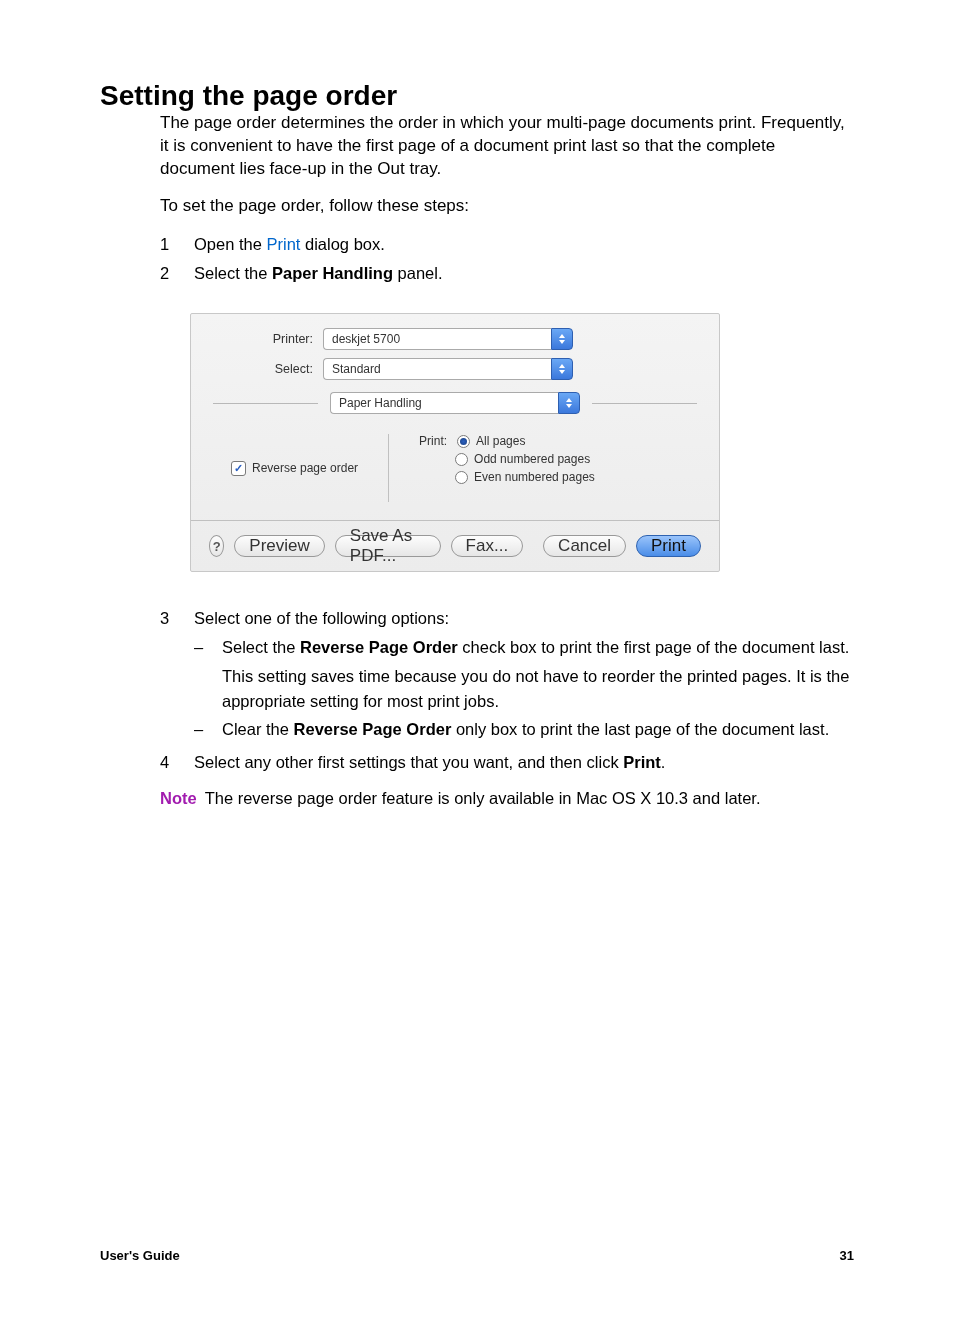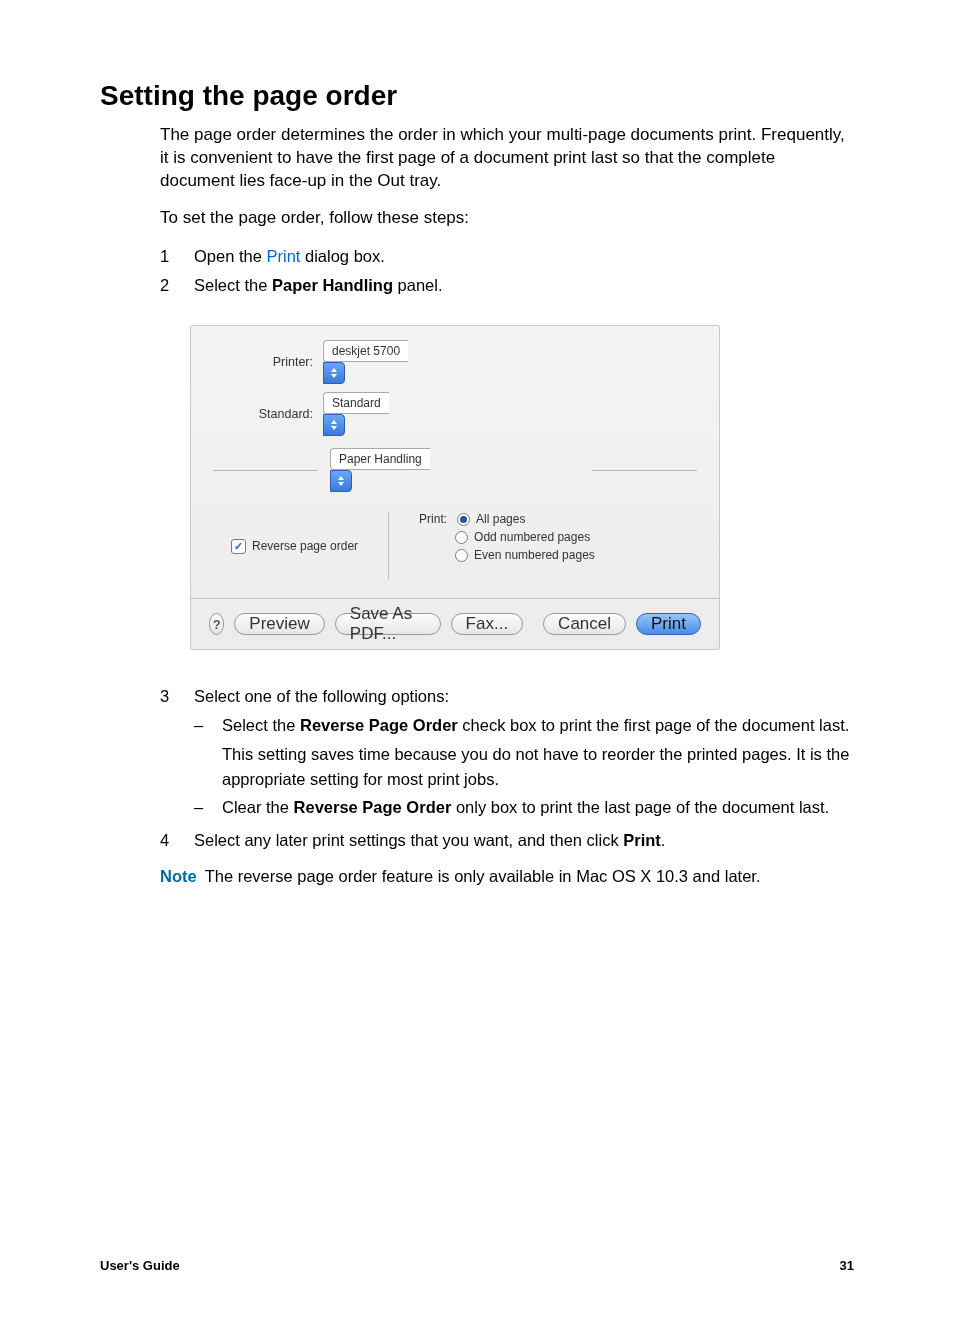--- a/index.html
+++ b/index.html
@@ -12,21 +12,20 @@
       height: 1321px;
       background: #ffffff;
       font-family: Arial, Helvetica, sans-serif;
       color: #000;
       position: relative;
       padding: 80px 100px 60px 100px;
     }
     .title {
       font-size: 28px;
       font-weight: bold;
-      margin-bottom: 12px;
     }
     .content {
       padding-left: 60px;
     }
     .para {
       font-size: 17px;
       line-height: 1.35;
       margin-bottom: 14px;
     }
     ol.steps {
@@ -64,26 +63,26 @@
     }
     .sub-body-extra {
       margin-top: 4px;
     }
     .note {
       font-size: 16.5px;
       margin-top: 14px;
     }
     .note-label {
       font-weight: bold;
-      color: #0369a1;
+      color: #a21caf;
       margin-right: 8px;
     }
     .footer {
       position: absolute;
-      bottom: 48px;
+      bottom: 58px;
       left: 100px;
       right: 100px;
       display: flex;
       justify-content: space-between;
       font-size: 13px;
       font-weight: bold;
     }
 
     
     .dialog-wrap {
@@ -106,23 +105,22 @@
       padding: 0 22px;
     }
     .dlg-label {
       width: 110px;
       text-align: right;
       padding-right: 10px;
       font-size: 12.5px;
     }
     .dlg-select {
       display: flex;
-      align-items: flex-start;
+      align-items: flex-end;
       width: 250px;
-      flex-direction: column;
     }
     .dlg-select-text {
       flex: 1;
       background: #fff;
       border: 1px solid #aaa;
       border-right: none;
       border-radius: 4px 0 0 4px;
       padding: 3px 8px;
       height: 22px;
       display: flex;
@@ -292,21 +290,21 @@
         <div class="dlg-select">
           <div class="dlg-select-text">deskjet 5700</div>
           <div class="select-btn">
             <div class="arrow-up"></div>
               <div class="arrow-down"></div>
           </div>
         </div>
       </div>
 
       <div class="dlg-row">
-        <div class="dlg-label">Standard:</div>
+        <div class="dlg-label">Select:</div>
         <div class="dlg-select">
           <div class="dlg-select-text">Standard</div>
           <div class="select-btn">
             <div class="arrow-up"></div>
               <div class="arrow-down"></div>
           </div>
         </div>
       </div>
 
       <div class="dlg-divider">
@@ -373,21 +371,21 @@
             <span class="body">
               <span>Clear the </span><span class="bold">Reverse Page Order</span><span> only box to print the last page of the document last.</span>
             </span>
           </li>
         </ul>
       </span>
     </li>
     <li>
       <span class="num">4</span>
       <span class="body">
-        <span>Select any later print settings that you want, and then click </span><span class="bold">Print</span><span>.</span>
+        <span>Select any other first settings that you want, and then click </span><span class="bold">Print</span><span>.</span>
       </span>
     </li>
   </ol>
 
   <p class="note">
     <span class="note-label">Note</span><span>The reverse page order feature is only available in Mac OS X 10.3 and later.</span>
   </p>
 </div>
 
 <div class="footer">

